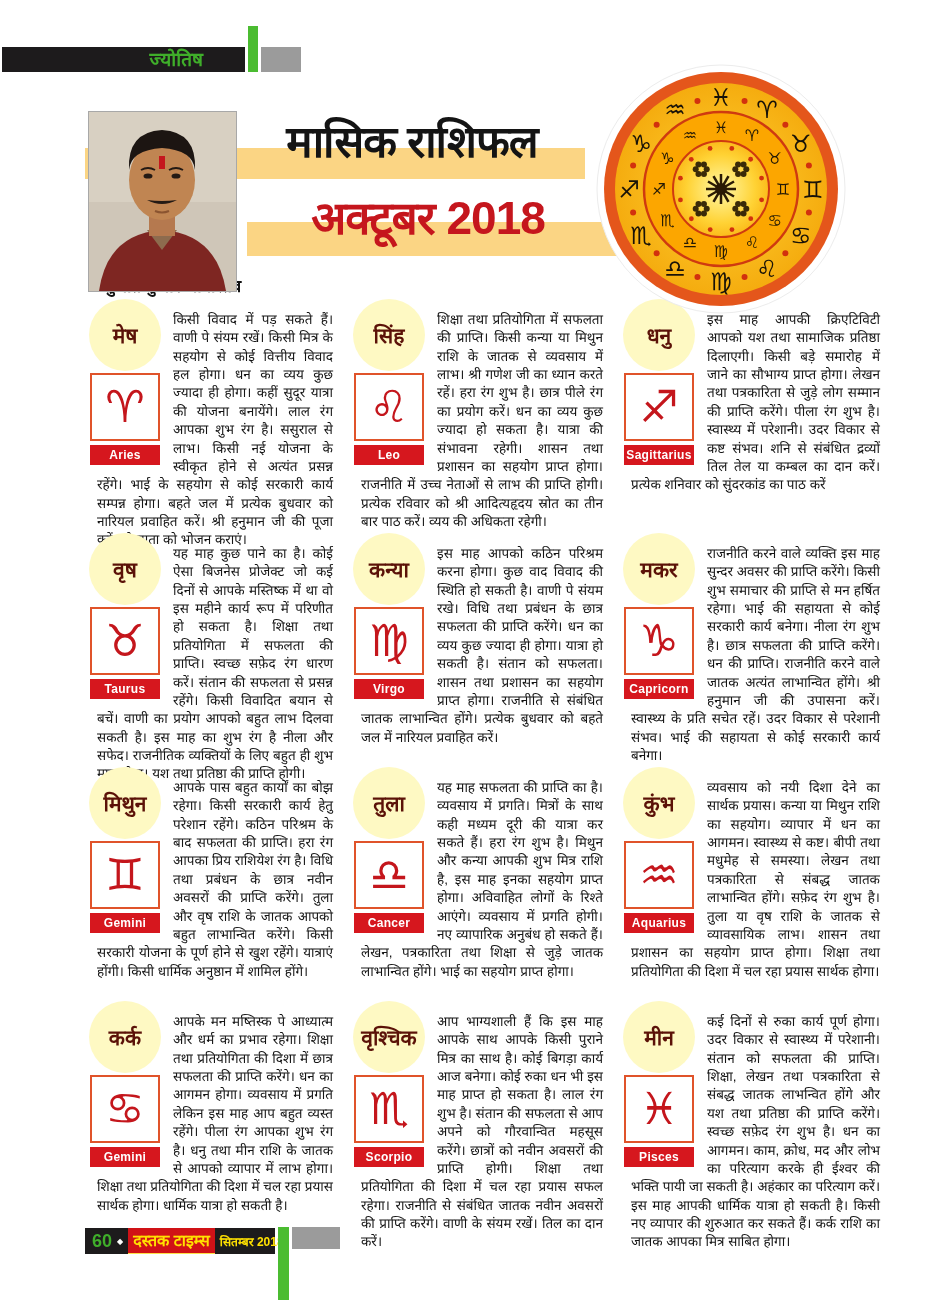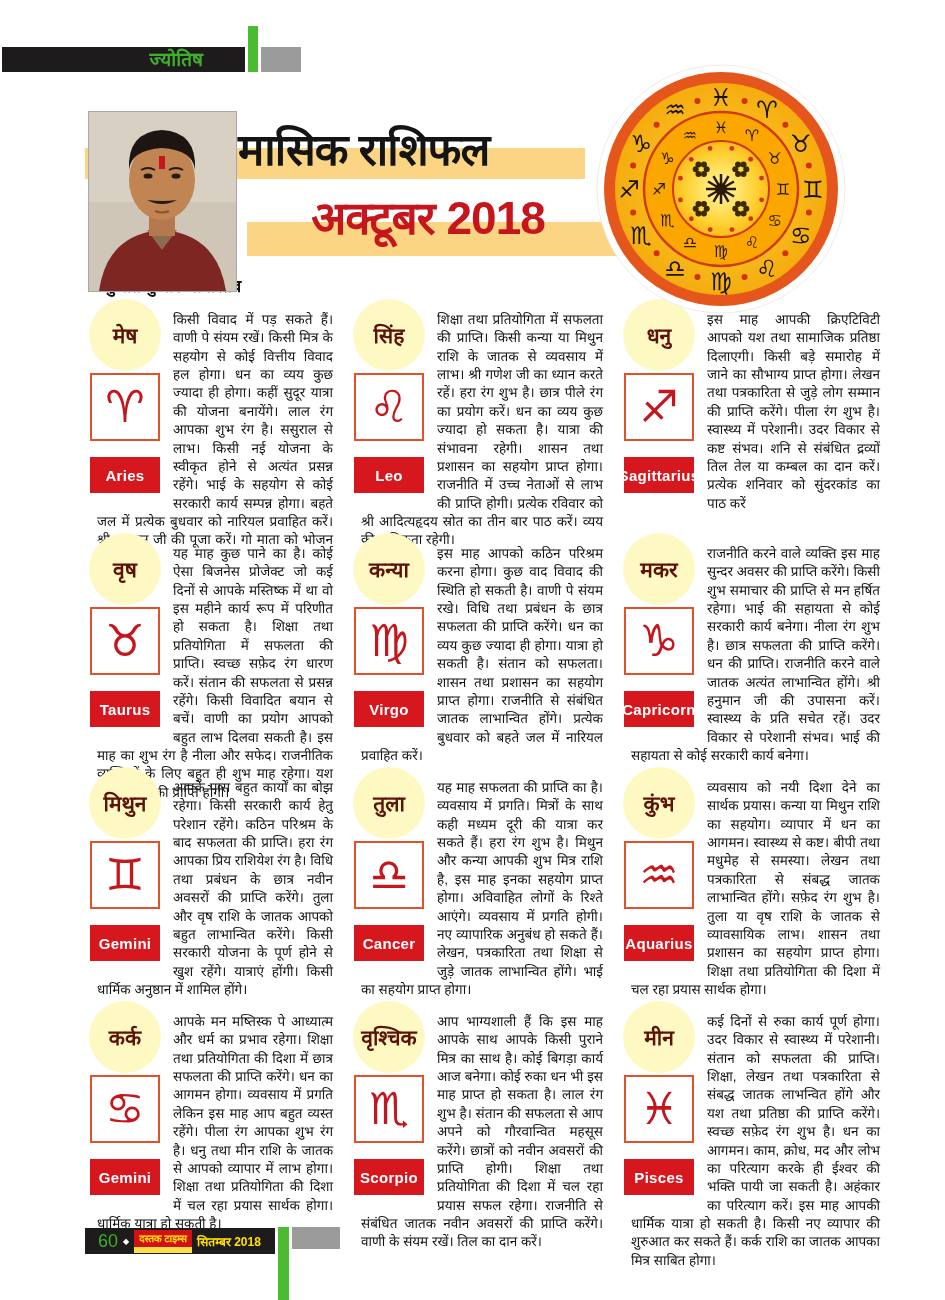--- a/index.html
+++ b/index.html
@@ -21,22 +21,22 @@
   .vbar.bottom{ left:278px; top:1227px; width:11px; height:73px; }
   .gray-box{ position:absolute; background:#9b9b9b; }
   .gray-box.top{ left:261px; top:47px; width:40px; height:25px; }
   .gray-box.bottom{ left:292px; top:1227px; width:48px; height:22px; }
 
   
   .stripe{ position:absolute; background:#fbd584; z-index:1; }
   .stripe.one{ left:85px; top:148px; width:500px; height:31px; }
   .stripe.two{ left:247px; top:222px; width:460px; height:34px; }
   .main-title{
-    position:absolute; left:238px; top:124px; width:348px; z-index:2;
-    font-size:44px; font-weight:bold; color:#141414; 
+    position:absolute; left:238px; top:116px; width:348px; z-index:2;
+    font-size:44px; font-weight:bold; color:#141414; text-align:center;
     letter-spacing:-1px; line-height:1.2;
   }
   .issue-title{
     position:absolute; left:263px; top:191px; width:330px; z-index:2;
     font-size:46px; font-weight:bold; color:#c5161d; text-align:center;
     letter-spacing:-1px; line-height:1.2;
   }
   .author-name{
     position:absolute; left:103px; top:274px; font-size:17px; font-weight:bold;
     color:#111; z-index:2;
@@ -59,39 +59,39 @@
     width:72px; height:72px; margin:0 auto; border-radius:50%;
     background:#fef9c3; display:flex; align-items:center; justify-content:center;
     color:#5b1208; font-weight:bold; font-size:21px; white-space:nowrap;
   }
   .badge .iconbox{
     width:66px; height:64px; margin:2px auto 0 auto; background:#fff;
     border:2px solid #e0532a; display:flex; align-items:center; justify-content:center;
   }
   .badge .glyph{ font-size:44px; line-height:1; color:#c4161c; font-weight:bold; }
   .badge .band{
-    width:70px; height:36px; margin:16px auto; background:#d6171e;
-    color:#fff; font-size:15px; font-weight:bold;
+    width:70px; height:20px; margin:4px auto; background:#d6171e;
+    color:#fff; font-size:12px; font-weight:bold;
     display:flex; align-items:center; justify-content:center; letter-spacing:.3px;
   }
   .pred{
     margin:12px; font-size:13.5px; line-height:1.36; text-align:justify; color:#141414;
   }
 
   
   .foot-bar{
     position:absolute; left:85px; top:1228px; width:190px; height:26px;
     background:#1d1b1c; display:flex; align-items:center; gap:5px;
     padding:0 7px; box-sizing:border-box;
   }
-  .foot-page{ color:#3fae2a; font-size:18px; font-weight:normal;margin-left:6px; }
+  .foot-page{ color:#3fae2a; font-size:18px; font-weight:bold; }
   .foot-diamond{ color:#ffffff; font-size:8px; }
   .foot-logo{
-    background:#d01217; color:#ffe100; font-size:10px; font-weight:bold;
-    padding:1px 5px 2px 5px; border-bottom:6px solid #fde047; white-space:nowrap;
+    background:#d01217; color:#ffe100; font-size:16px; font-weight:bold;
+    padding:1px 5px 2px 5px; border-bottom:1px solid #fde047; white-space:nowrap;
   }
   .foot-issue{ color:#ffe100; font-size:12px; font-weight:bold; white-space:nowrap; }
 </style>
 </head>
 <body>
 
 <div id="page">
 
   <div class="top-bar">
     <span class="section-label">ज्योतिष</span>

